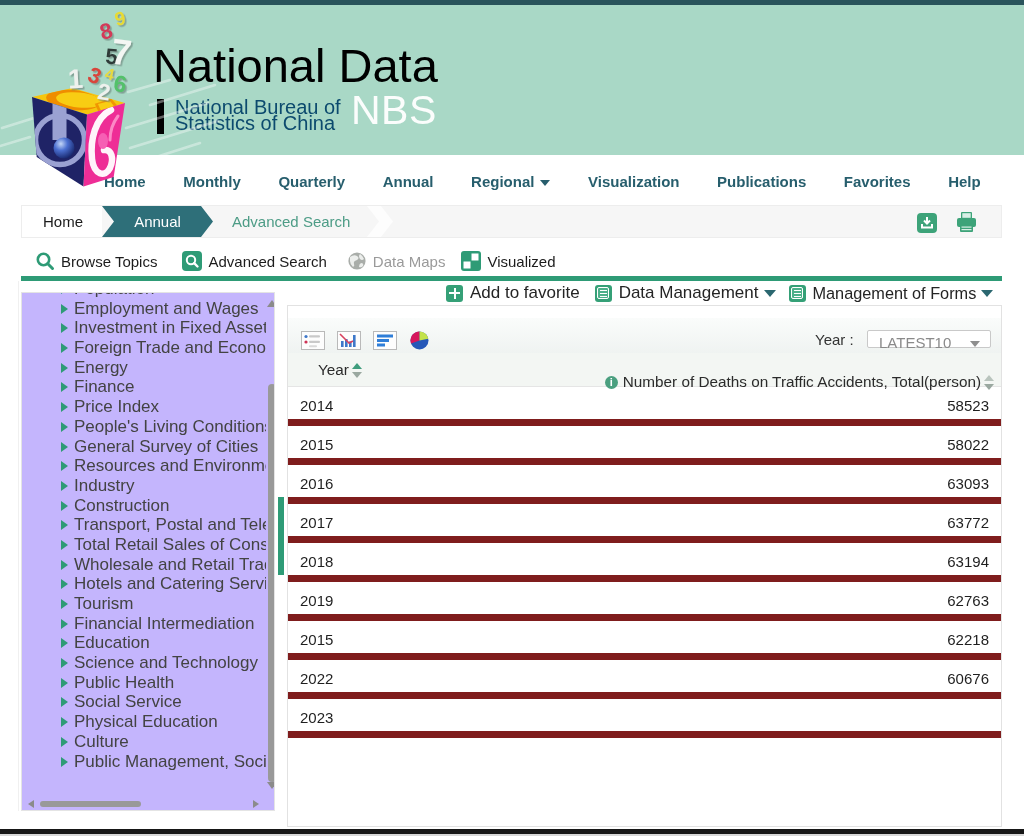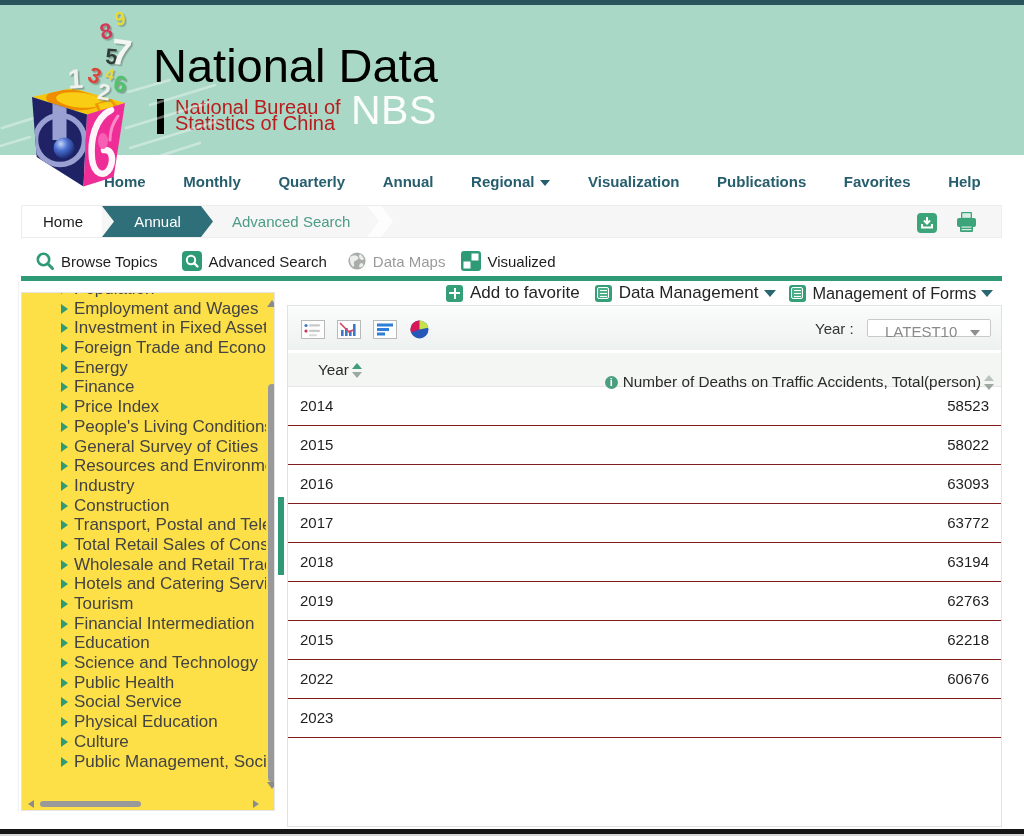--- a/index.html
+++ b/index.html
@@ -5,21 +5,21 @@
 * { margin:0; padding:0; box-sizing:border-box; }
 html,body { width:1024px; height:836px; overflow:hidden; background:#fff;
   font-family:"Liberation Sans", sans-serif; }
 .page { position:relative; width:1024px; height:836px; }
 
 
 .topbar { position:absolute; left:0; top:0; width:1024px; height:5px; background:#2a545c; }
 .header { position:absolute; left:0; top:5px; width:1024px; height:150px; background:#a9d8c6; }
 .ndtitle { position:absolute; left:153px; top:37px; font-size:47px; line-height:47px; color:#000000; }
 .subbar { position:absolute; left:157px; top:94px; width:7px; height:35px; background:#000; }
-.subtxt { position:absolute; left:175px; top:94px; font-size:20px; line-height:16.3px; color:#b91c1c; white-space:nowrap; }
+.subtxt { position:absolute; left:175px; top:94px; font-size:20px; line-height:16.3px; color:#0c4a6e; white-space:nowrap; }
 .nbs { position:absolute; left:351px; top:85px; font-size:41px; line-height:41px; color:#fbfdfc; letter-spacing:0.5px; }
 
 
 .nav { position:absolute; left:0; top:155px; width:1024px; height:52px; background:#fff; }
 .nav-inner { position:absolute; left:104px; top:0; height:52px; display:flex; align-items:center; gap:37.6px; }
 .nav-item { font-size:15px; font-weight:bold; color:#275e6d; white-space:nowrap; }
 .caret { display:inline-block; width:0; height:0; border-left:5px solid transparent; border-right:5px solid transparent; border-top:6px solid #275e6d; vertical-align:1px; margin-left:6px; }
 
 
 .crumb { position:absolute; left:21px; top:205px; width:981px; height:33px; background:#f6f6f6; border:1px solid #ededed; }
@@ -30,21 +30,21 @@
 .crumb-icons { position:absolute; right:24px; top:6px; display:flex; gap:19px; }
 
 
 .tools { position:absolute; left:35px; top:251px; height:20px; display:flex; align-items:center; }
 .tool-label { font-size:15px; color:#1c1c1c; margin-left:6px; }
 .tool-label.gray { color:#9a9a9a; }
 .greenline { position:absolute; left:21px; top:276px; width:981px; height:5px; background:#2e9b76; }
 
 
 .leftline { position:absolute; left:18px; top:281px; width:1px; height:530px; background:#f0f0f0; }
-.sidebar { position:absolute; left:21px; top:292px; width:254px; height:519px; background:#fde047; border:1px solid #e4e4e4; overflow:hidden; }
+.sidebar { position:absolute; left:21px; top:292px; width:254px; height:519px; background:#c4b5fd; border:1px solid #e4e4e4; overflow:hidden; }
 .treewrap { position:absolute; left:0px; top:-14px; width:244px; overflow:hidden; }
 .tree-item { height:19.7px; font-size:17px; line-height:19.7px; color:#434343; white-space:nowrap; padding-left:52px; position:relative; }
 .tree-item .tri { position:absolute; left:39px; top:5px; width:0; height:0; border-top:5px solid transparent; border-bottom:5px solid transparent; border-left:7px solid #2e9b76; }
 .vsb-thumb { position:absolute; left:246px; top:91px; width:8px; height:398px; background:#999; border-radius:4px; }
 .vsb-up { position:absolute; left:245px; top:7px; width:0; height:0; border-left:5px solid transparent; border-right:5px solid transparent; border-bottom:7px solid #8b8b8b; }
 .vsb-down { position:absolute; left:245px; top:489px; width:0; height:0; border-left:5px solid transparent; border-right:5px solid transparent; border-top:7px solid #8b8b8b; }
 .hsb-thumb { position:absolute; left:18px; top:508px; width:101px; height:6px; background:#999; border-radius:3px; }
 .hsb-left { position:absolute; left:6px; top:507px; width:0; height:0; border-top:4px solid transparent; border-bottom:4px solid transparent; border-right:6px solid #8b8b8b; }
 .hsb-right { position:absolute; left:231px; top:507px; width:0; height:0; border-top:4px solid transparent; border-bottom:4px solid transparent; border-left:6px solid #8b8b8b; }
 .splitter { position:absolute; left:278px; top:497px; width:6px; height:78px; background:#2e9b76; }
@@ -55,34 +55,34 @@
 .gicon { display:inline-block; position:relative; width:17px; height:17px; background:#35a077; border-radius:3px; }
 .actions .gicon { margin:0 7px 0 0; }
 .gicon.mlist:before { content:""; position:absolute; left:2.5px; top:2.5px; right:2.5px; bottom:2.5px; border:1.2px solid #fff; border-radius:2px; background:#4db08a; }
 .gicon.mlist:after { content:""; position:absolute; left:5.5px; top:5.5px; width:6.5px; height:7px;
   background:repeating-linear-gradient(#fff 0 1.3px, transparent 1.3px 2.9px); }
 .gicon.plus:before { content:""; position:absolute; left:3px; top:7.5px; width:11px; height:2px; background:#fff; }
 .gicon.plus:after { content:""; position:absolute; left:7.5px; top:3px; width:2px; height:11px; background:#fff; }
 
 
 .panel { position:absolute; left:287px; top:305px; width:715px; height:522px; background:#fff; border:1px solid #e2e2e2; }
-.panel-tools { position:absolute; left:0; top:1px; width:713px; height:43px; background:linear-gradient(#fafcfb,#edf1ef); }
+.panel-tools { position:absolute; left:0; top:12px; width:713px; height:43px; background:linear-gradient(#fafcfb,#edf1ef); }
 .chart-icons { position:absolute; left:13px; top:13px; display:flex; }
 .yearlbl { position:absolute; left:527px; top:13px; font-size:15px; color:#333; }
-.dropdown { position:absolute; left:579px; top:12px; width:124px; height:18px; background:#fff; border:1px solid #c9c9c9; border-radius:2px; font-size:15px; color:#8a8a8a; line-height:23px; padding-left:17px; }
+.dropdown { position:absolute; left:579px; top:12px; width:124px; height:18px; background:#fff; border:1px solid #c9c9c9; border-radius:2px; font-size:15px; color:#8a8a8a; line-height:23px; padding-left:11px; }
 .dd-caret { position:absolute; right:10px; top:10px; width:0; height:0; border-left:5.5px solid transparent; border-right:5.5px solid transparent; border-top:6px solid #8e8e8e; }
 .thead { position:absolute; left:0; top:47px; width:713px; height:34px; background:#f3f6f3; border-bottom:1px solid #e5e5e5; font-size:15.3px; color:#2b2b2b; }
 .th-year { position:absolute; left:30px; top:8px; }
 .th-val { position:absolute; right:6px; top:8px;margin-top:12px; }
 .sorts { display:inline-block; position:relative; width:11px; height:15px; vertical-align:-3px; margin-left:3px; }
 .sorts:before { content:""; position:absolute; left:0; top:0; width:0; height:0; border-left:5px solid transparent; border-right:5px solid transparent; border-bottom:6px solid #b9c4bd; }
 .sorts:after { content:""; position:absolute; left:0; bottom:0; width:0; height:0; border-left:5px solid transparent; border-right:5px solid transparent; border-top:6px solid #9aa8a0; }
 .sorts.yr:before { border-bottom-color:#3f9d7d; }
 .rows { position:absolute; left:0; top:81px; width:713px; }
-.trow { position:relative; height:39px; border-bottom:1px solid #7f1d1d; font-size:15px; line-height:38px; color:#1f1f1f; }
+.trow { position:relative; height:39px; border-bottom:7px solid #7f1d1d; font-size:15px; line-height:38px; color:#1f1f1f; }
 .trow .y { position:absolute; left:12px; }
 .trow .v { position:absolute; right:12px; }
 .info { display:inline-block; position:relative; width:13px; height:13px; border-radius:50%; background:#4a9f7f; vertical-align:-2px; margin-right:5px; }
 .info:before { content:"i"; position:absolute; left:0; top:-1px; width:13px; text-align:center; font-size:11px; font-weight:bold; color:#fff; font-style:normal; line-height:14px; }
 
 
 .footline { position:absolute; left:0; top:829px; width:1024px; height:5px; background:#161616; }
 .footgray { position:absolute; left:0; top:834px; width:1024px; height:2px; background:#d7d7d7; }
 </style>
 </head>

